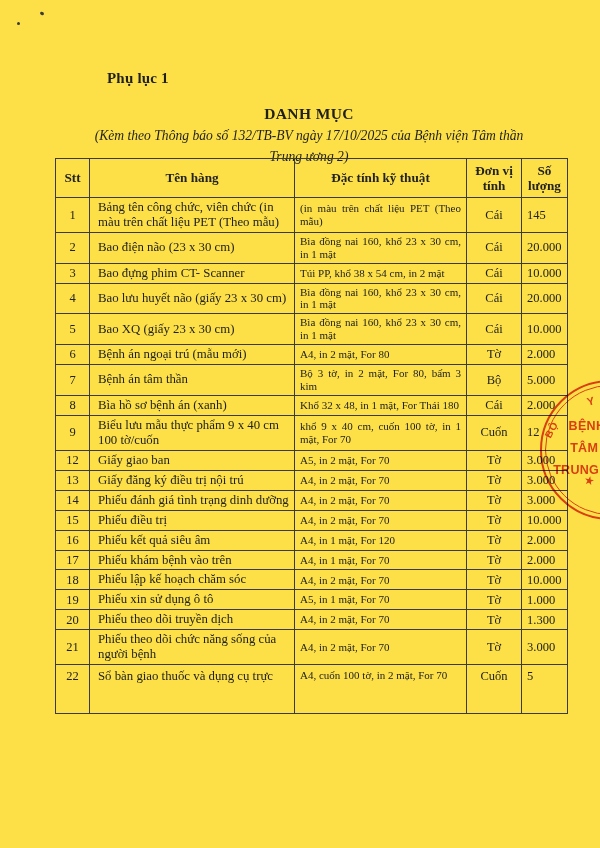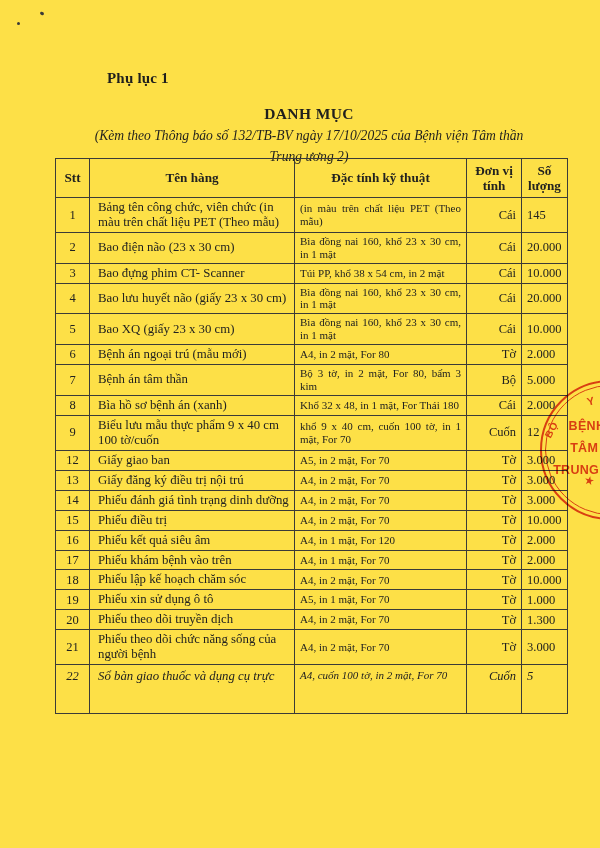--- a/index.html
+++ b/index.html
@@ -24,23 +24,23 @@
   table { border-collapse:collapse; width:512px; table-layout:fixed; }
   th, td {
     border:1px solid #3b3b38; font-size:12.5px; line-height:1.17;
     padding:2px 5px; vertical-align:middle; color:#222220;
   }
   table { border:1.6px solid #35352f; }
   thead th { font-weight:bold; font-size:13.2px; text-align:center; padding:3px 2px; height:32px; }
   .c-stt  { text-align:center; padding:2px 1px; }
   .c-name { text-align:left; padding-left:8px; font-size:12.8px;margin-top:36px; }
   .c-spec { text-align:justify; font-size:11px; }
-  .c-unit { text-align:right; }
+  .c-unit { text-align:center; }
   .c-qty  { text-align:left; padding-right:6px; }
-  tbody tr:last-child td { height:42px; vertical-align:top; padding-top:4px;font-style:italic; }
+  tbody tr:last-child td { height:42px; vertical-align:top; padding-top:4px; }
   tbody tr:last-child .c-unit, tbody tr:last-child .c-qty { vertical-align:top; }
 
   
   .stamp {
     position:absolute; left:540px; top:380px; width:140px; height:140px;
     color:#d8392c; mix-blend-mode:multiply; opacity:.93; z-index:5;
   }
   .stamp-ring-outer { position:absolute; inset:0; border:2.6px solid #d8392c; border-radius:50%; }
   .stamp-ring-inner { position:absolute; inset:5px; border:1.6px solid #d8392c; border-radius:50%; }
   .stamp-lines {

